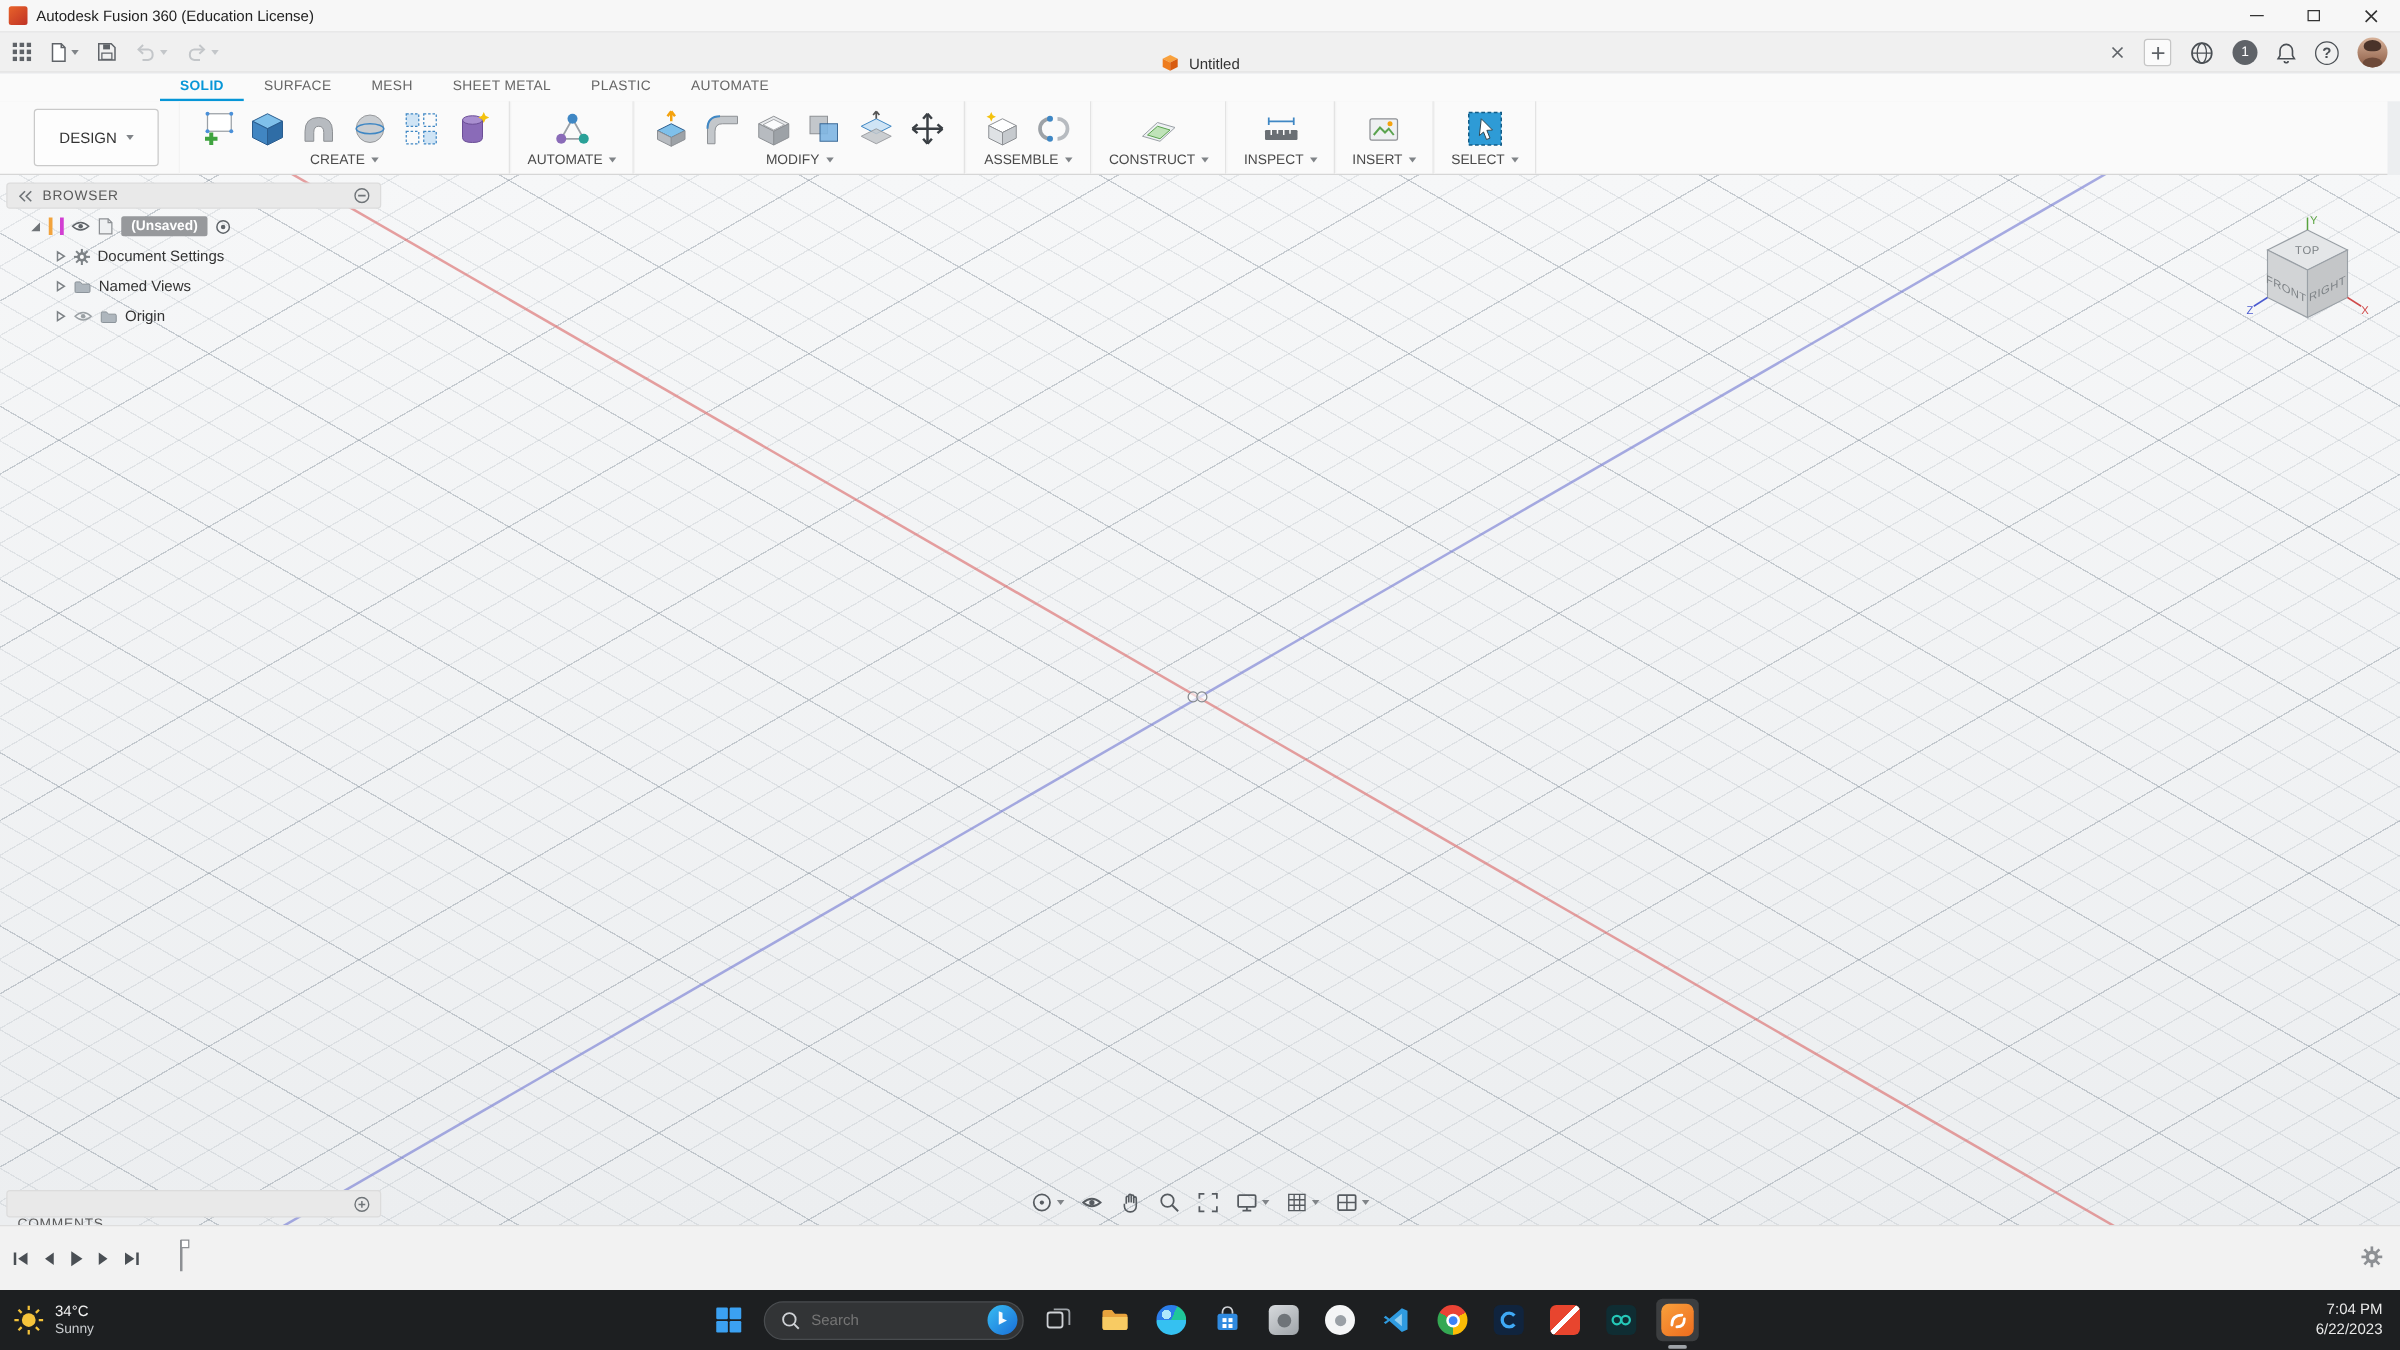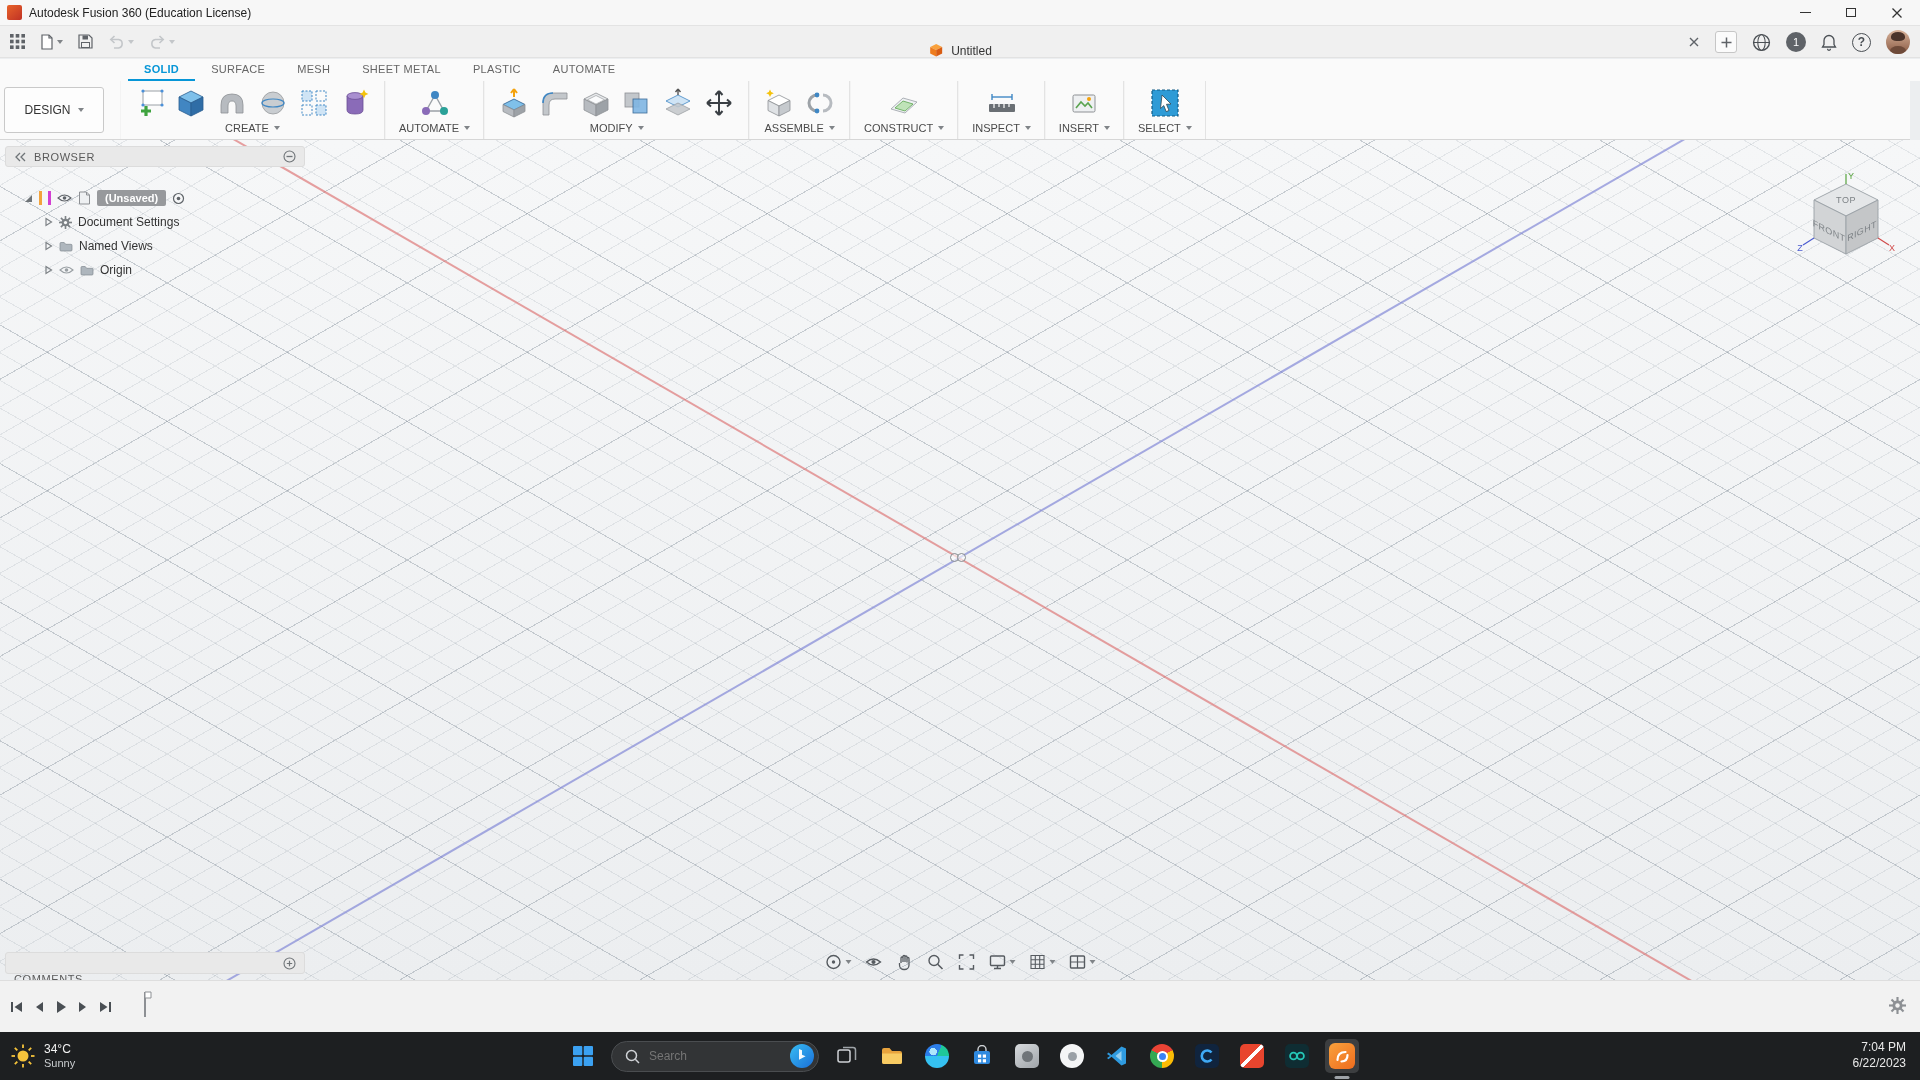--- a/index.html
+++ b/index.html
@@ -29,21 +29,21 @@
   .job-badge { width:20px; height:20px; border-radius:50%; background:#5f6368; color:#fff; font-size:11px; display:flex; align-items:center; justify-content:center; }
   .help-circle { width:19px; height:19px; border-radius:50%; border:1.5px solid #4a4f54; color:#4a4f54; font-size:12px; font-weight:bold; display:flex; align-items:center; justify-content:center; }
   .avatar { width:24px; height:24px; border-radius:50%; background:linear-gradient(#d7b29a,#8a5a43); position:relative; overflow:hidden; }
   .avatar::before { content:""; position:absolute; top:2px; left:5px; width:14px; height:9px; border-radius:50% 50% 40% 40%; background:#4a332a; }
   .avatar::after { content:""; position:absolute; bottom:-2px; left:4px; width:16px; height:10px; border-radius:50% 50% 0 0; background:#6e4a39; }
 
   
   .ribbon-tabs { position:absolute; top:59px; left:0; right:0; height:22px; background:#fafafa; display:flex; align-items:flex-end; padding-left:128px; z-index:58; }
   .rtab { font-size:11px; color:#666; padding:3px 16px 4px; letter-spacing:.3px; cursor:pointer; border-bottom:2px solid transparent; }
   .rtab.active { color:#0696d7; font-weight:bold; border-bottom:2px solid #0696d7; }
-  .ribbon-body { position:absolute; top:81px; left:0; right:10px; height:59px; background:#fafafa; border-bottom:1px solid #d6d6d6; display:flex; align-items:stretch; padding-left:4px; z-index:58; }
+  .ribbon-body { position:absolute; top:81px; left:0; right:10px; height:59px; background:#fafafa; border-bottom:1px solid #d6d6d6; display:flex; align-items:stretch; padding-left:27px; z-index:58; }
   .design-btn { align-self:center; width:100px; height:46px; border:1px solid #c9c9c9; border-radius:3px; background:#fdfdfd; display:flex; align-items:center; justify-content:center; gap:7px; font-size:12px; color:#333; margin-right:16px; cursor:pointer; }
   .rgroup { border-right:1px solid #e3e3e3; border-left:1px solid #f3f3f3; padding:2px 13px 2px; display:flex; flex-direction:column; justify-content:center; align-items:center; }
   .rgroup .icons { display:flex; align-items:center; gap:9px; height:40px; }
   .glabel { display:flex; align-items:center; gap:5px; font-size:11px; color:#4a4a4a; padding-bottom:3px; cursor:pointer; }
   .ric { width:32px; height:32px; display:block; cursor:pointer; }
 
   
   .viewport { position:absolute; top:140px; left:0; right:0; height:840px; overflow:hidden; background:linear-gradient(#f6f7f8,#eceef0); }
   .gridlayer { position:absolute; inset:-200px;
     background-image:
@@ -58,21 +58,21 @@
   .origin { position:absolute; left:950px; top:413px; display:flex; }
   .origin i { width:9px; height:9px; border:1.4px solid #868b90; border-radius:50%; background:rgba(255,255,255,.6); display:block; }
   .origin i + i { margin-left:-2px; }
 
   .viewcube { position:absolute; top:30px; right:22px; width:104px; height:104px; cursor:pointer; }
 
   
   .browser { position:absolute; left:5px; top:6px; width:300px; z-index:30; }
   .panel-head { height:21px; background:#e9e9e9; border:1px solid #dcdcdc; border-radius:3px; display:flex; align-items:center; padding:0 8px; gap:8px; color:#5a5a5a; }
   .panel-head .ph-title { font-size:11px; letter-spacing:.6px; flex:1; }
-  .btree { margin-top:19px; font-size:12px; color:#333; }
+  .btree { margin-top:2px; font-size:12px; color:#333; }
   .trow { height:24px; display:flex; align-items:center; gap:6px; padding-left:38px; cursor:pointer; }
   .trow.root { padding-left:18px; }
   .unsaved-pill { background:#97999c; color:#fff; font-size:11px; font-weight:bold; border-radius:2px; padding:2px 8px; }
   .cbar { width:3px; height:14px; display:inline-block; }
   .cbar.orange { background:#f2a33c; }
   .cbar.magenta { background:#d23fd2; }
 
   
   .comments { position:absolute; left:5px; bottom:6px; width:300px; height:22px; background:#e9e9e9; border:1px solid #dcdcdc; border-radius:3px; display:flex; align-items:center; padding:0 8px; gap:8px; color:#5a5a5a; z-index:30; cursor:pointer; }
   .comments .c-title { font-size:11px; letter-spacing:.6px; flex:1;margin-top:31px; }

